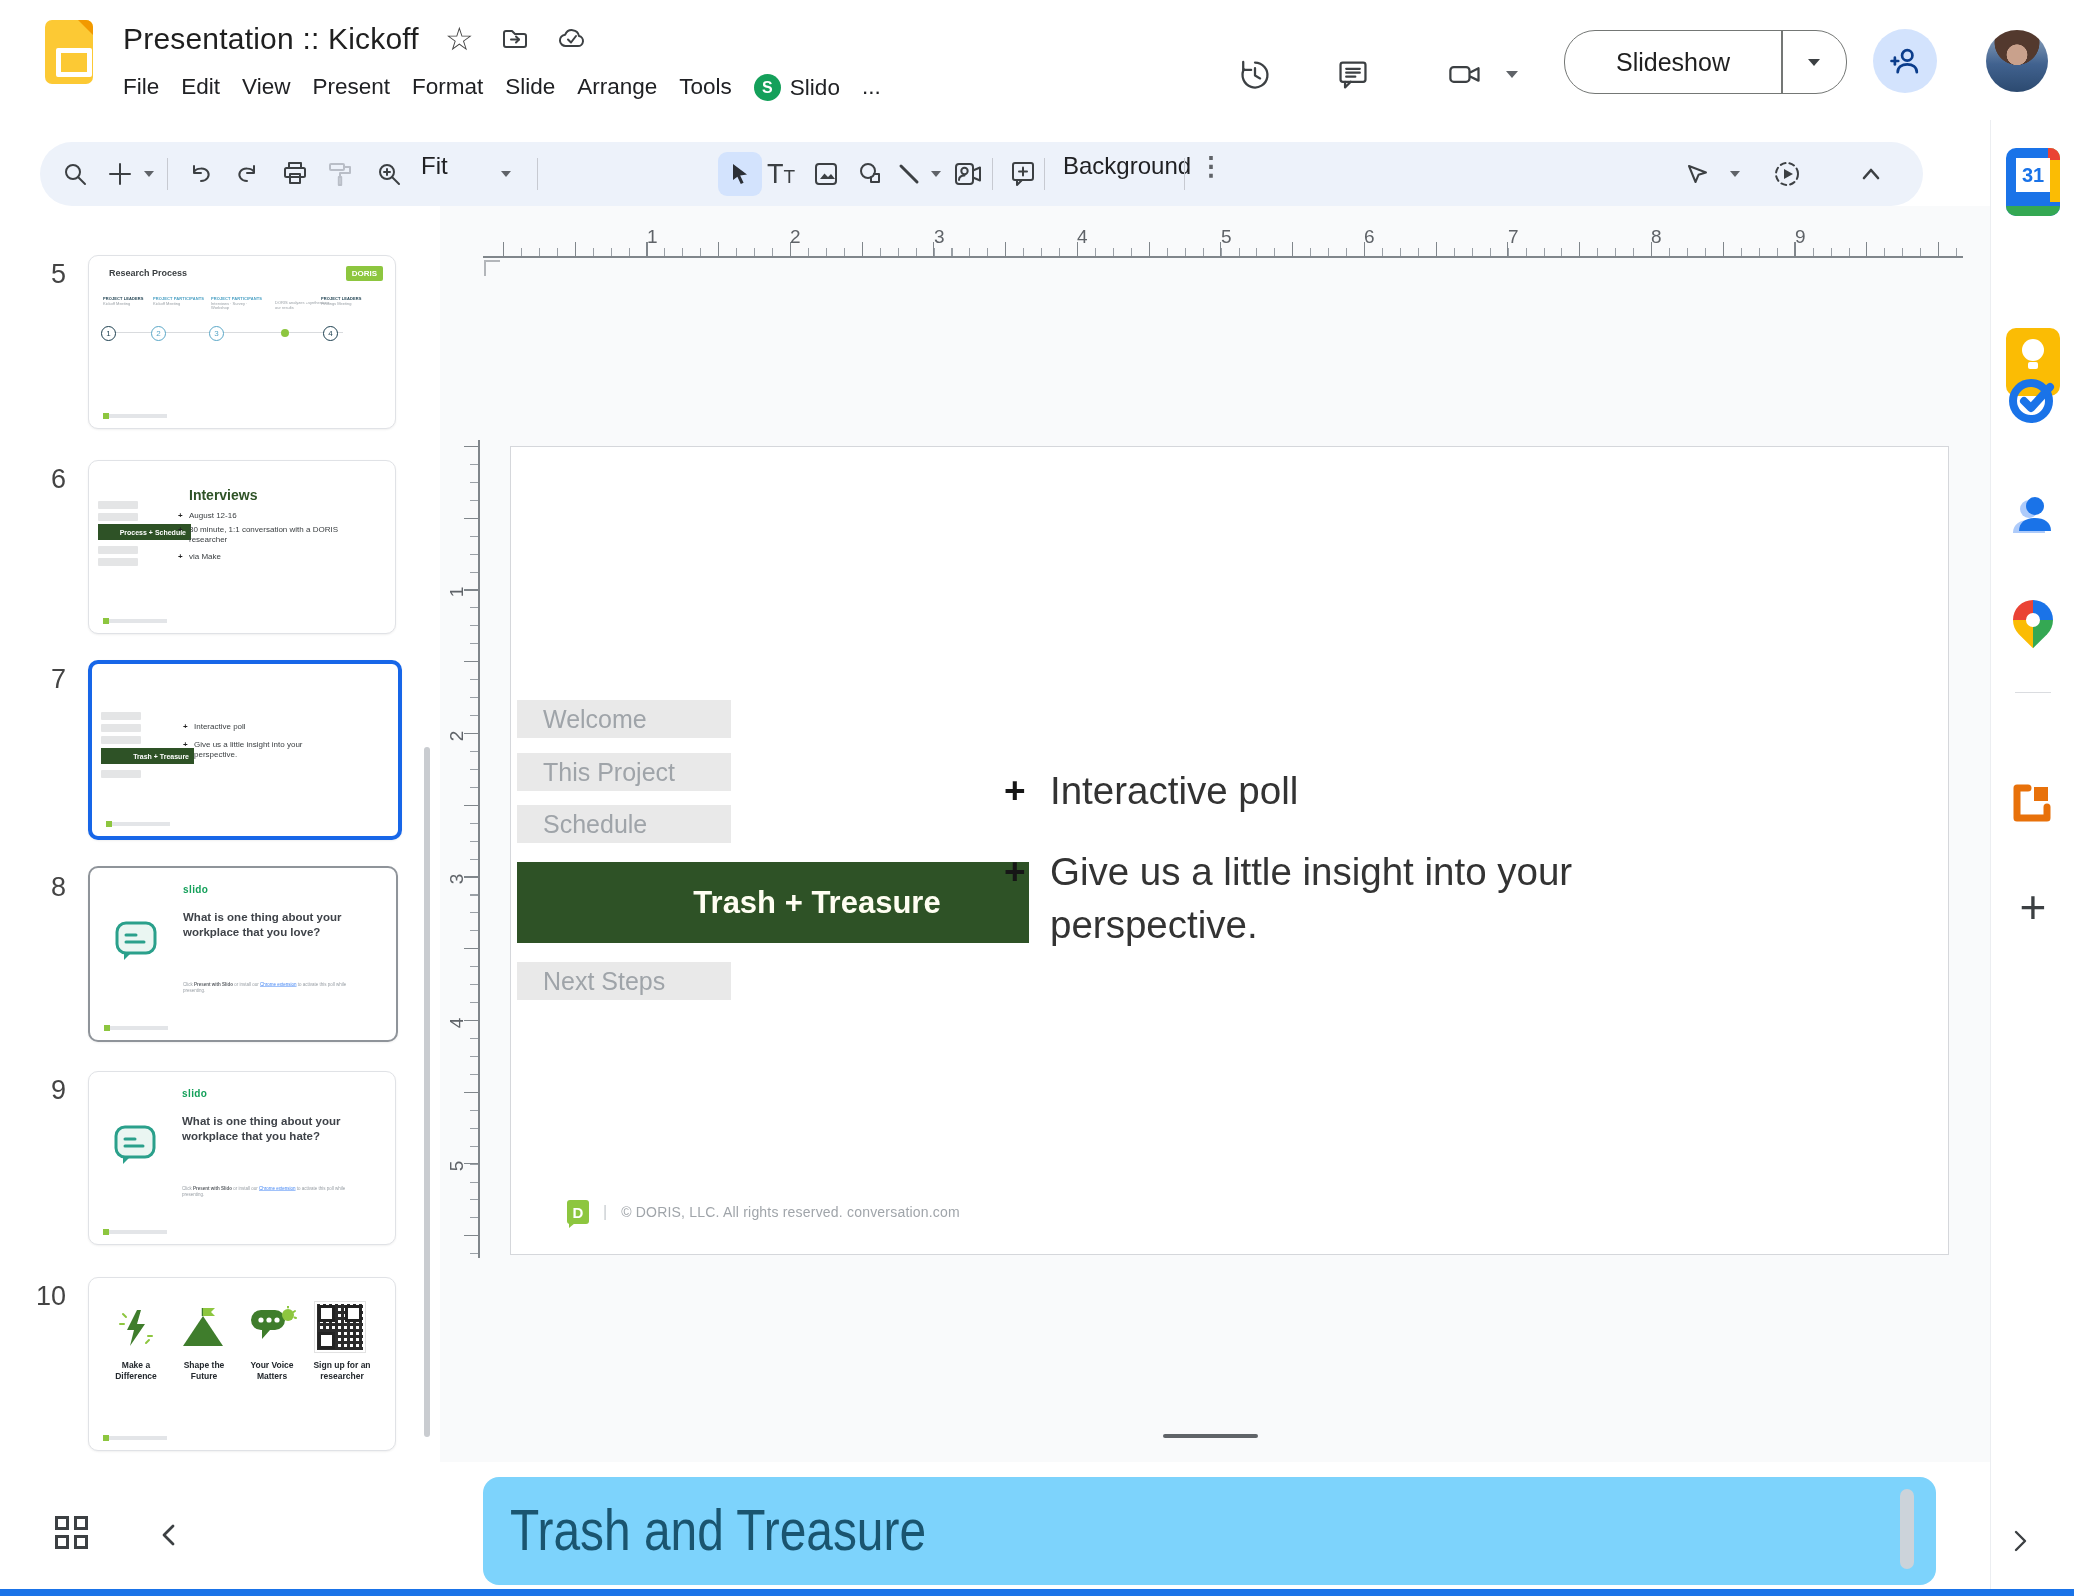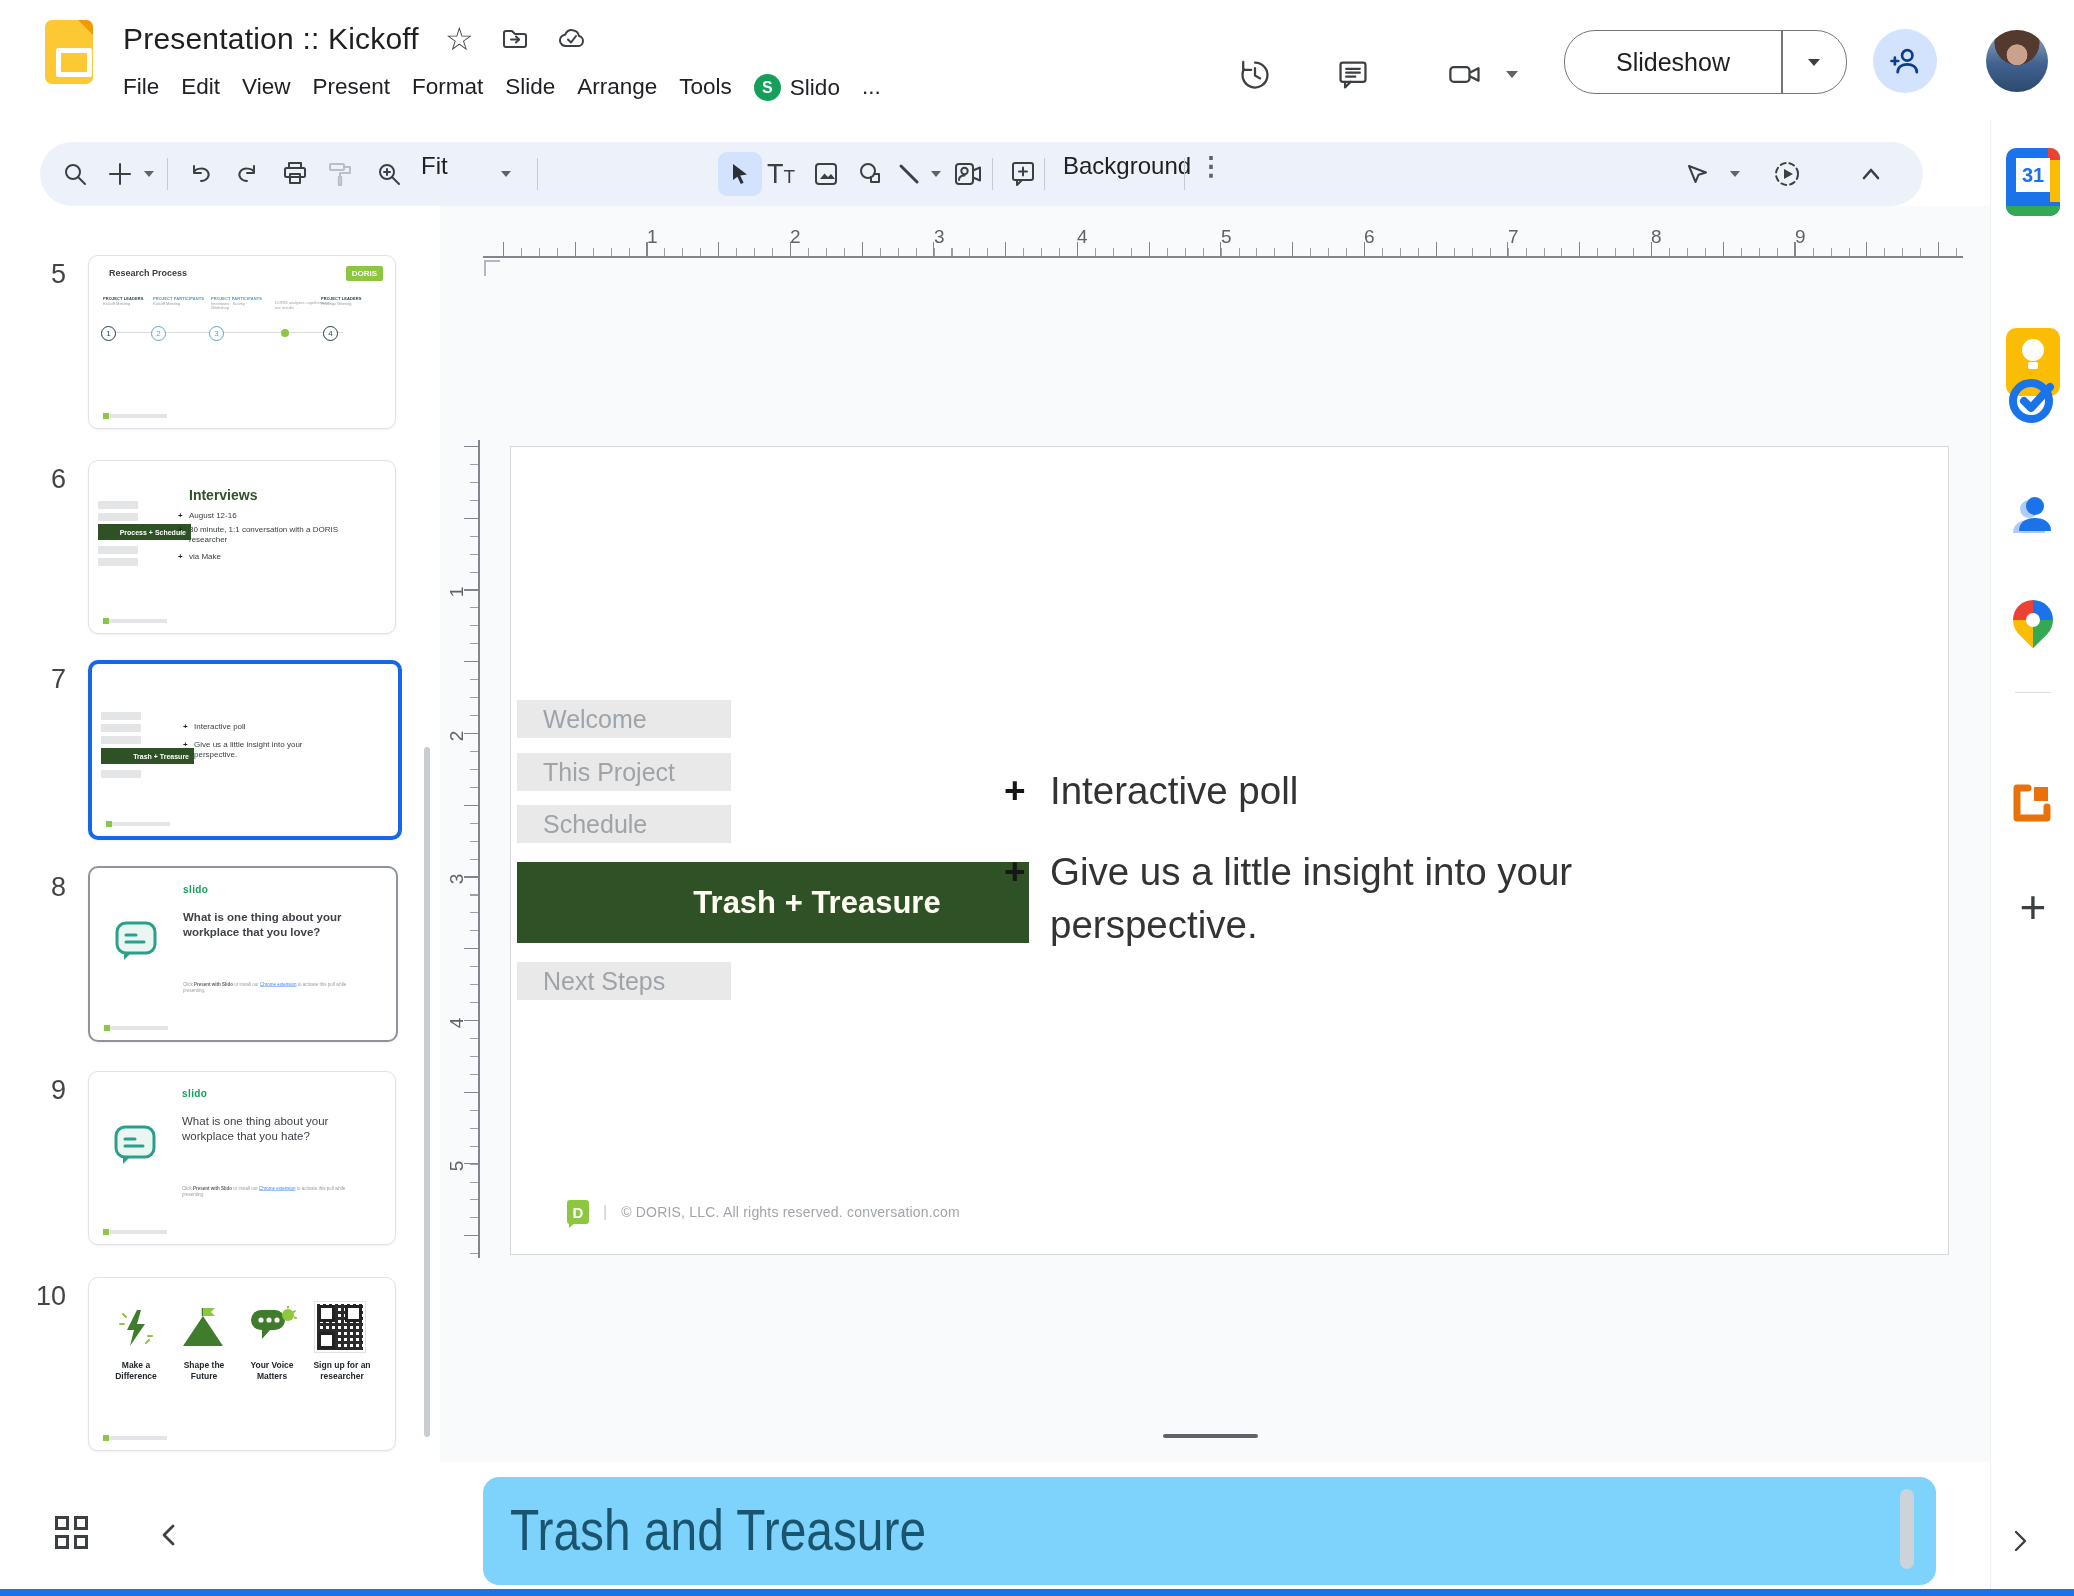--- a/index.html
+++ b/index.html
@@ -468,21 +468,21 @@
 </div>
 
 <div class="thumb" style="top:1071px">
   <div style="position:absolute;left:93px;top:16px;font-size:10px;font-weight:700;color:#14a05a;letter-spacing:.4px">slido</div>
   <svg width="44" height="42" viewBox="0 0 44 42" style="position:absolute;left:24px;top:52px">
     <rect x="3" y="3" width="38" height="30" rx="9" style="fill:#eaf6f2;stroke:#2aa08b;stroke-width:3"></rect>
     <line x1="12" y1="15" x2="22" y2="15" style="stroke:#2aa08b;stroke-width:3;stroke-linecap:round"></line>
     <line x1="12" y1="22" x2="30" y2="22" style="stroke:#2aa08b;stroke-width:3;stroke-linecap:round"></line>
     <path d="M10 33 v7 l7 -7 z" style="fill:#2aa08b"></path>
   </svg>
-  <div style="position:absolute;left:93px;top:42px;width:172px;font-size:11.5px;font-weight:400;color:#3f4349;line-height:1.3">What is one thing about your workplace that you hate?</div>
+  <div style="position:absolute;left:93px;top:42px;width:172px;font-size:11.5px;font-weight:700;color:#3f4349;line-height:1.3">What is one thing about your workplace that you hate?</div>
   <div class="sliNote" style="left:93px;top:114px">
     <span>Click </span><b>Present with Slido</b><span> or install our </span><span class="link">Chrome extension</span><span> to activate this poll while presenting.</span>
   </div>
   <div class="mini-footer"></div>
 </div>
 
 <div class="thumb" style="top:1277px">
   <svg width="40" height="44" viewBox="0 0 40 44" style="position:absolute;left:26px;top:28px">
     <path d="M22 4 L12 24 h7 L15 40 L30 18 h-8 L26 4 z" style="fill:#3f7d2c"></path>
     <g style="stroke:#8dc63f;stroke-width:2;stroke-linecap:round">

